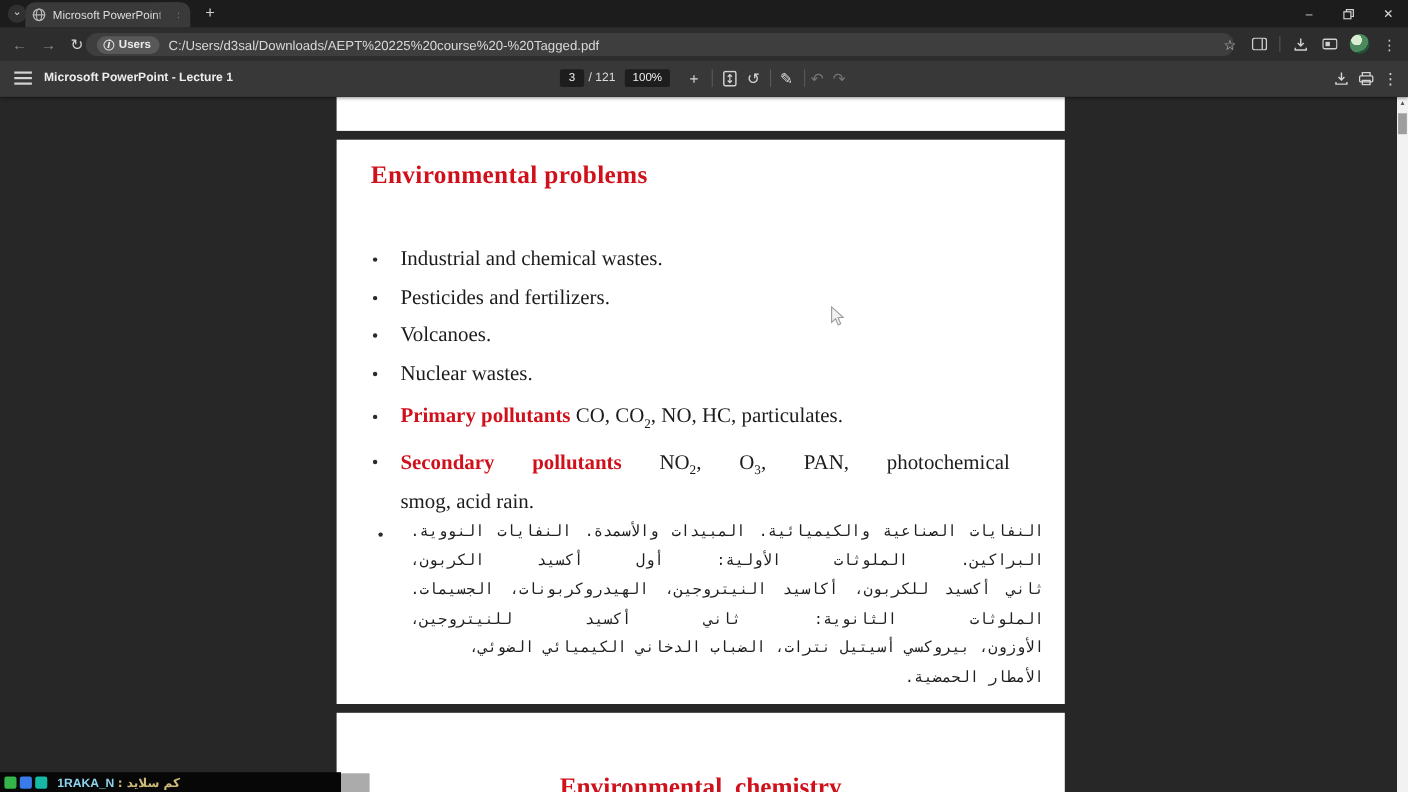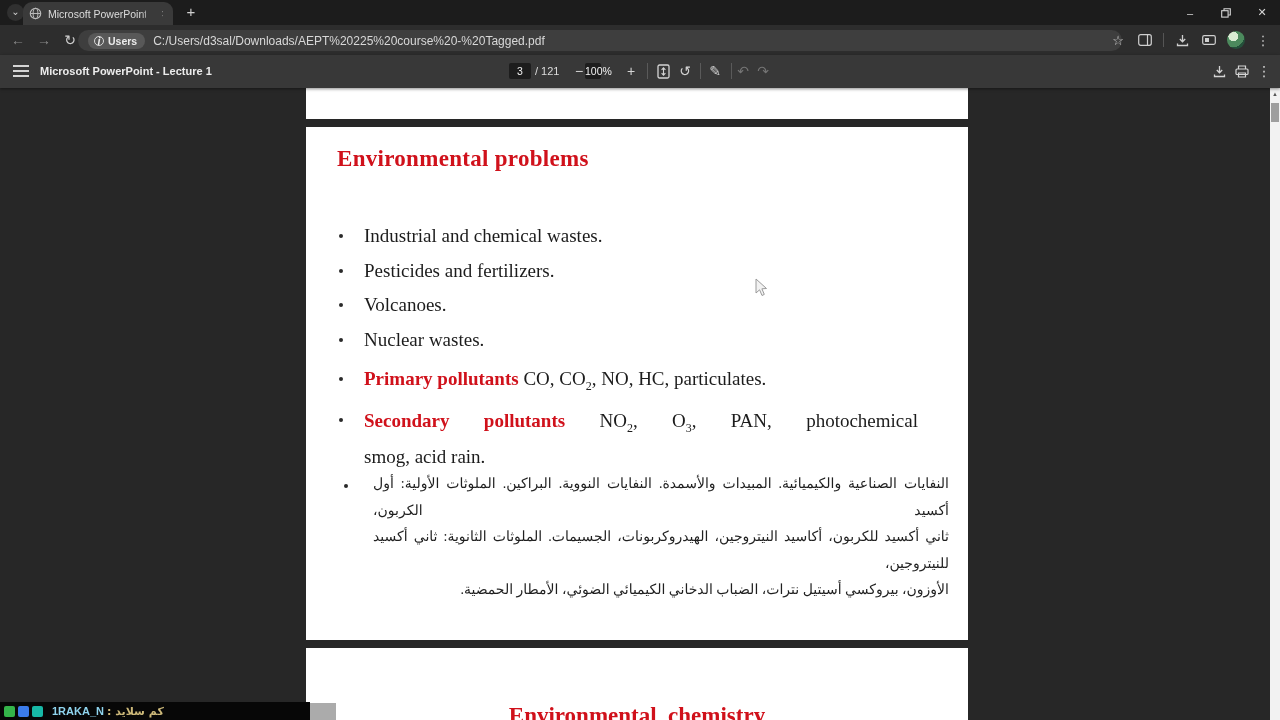--- a/index.html
+++ b/index.html
@@ -69,21 +69,21 @@
   .bullet-list li{ position:relative; height:34.5px; line-height:34.5px; padding-left:27px;
                    font-family:"Liberation Serif","DejaVu Serif",serif; font-size:19px; color:#1c1c1c; }
   .dot{ position:absolute; width:4px; height:4px; border-radius:50%; background:#2a2a2a; }
   .bullet-list li .dot{ left:2px; top:15px; }
   .para{ position:absolute; left:58px; width:554px; font-family:"Liberation Serif","DejaVu Serif",serif;
          font-size:19px; line-height:27px; color:#1c1c1c; }
   .just{ text-align:justify; text-align-last:justify; }
   .para sub{ font-size:12px; }
   .t-red{ color:var(--red); font-weight:bold; }
   .arabic{ position:absolute; left:67px; width:576px; top:344px; direction:rtl;
-           font-family:Liberation Serif, serif; font-size:14px; line-height:26.5px; color:#1f1f1f; }
+           font-family:Liberation Mono, monospace; font-size:14px; line-height:26.5px; color:#1f1f1f; }
   .ar-line{ text-align:justify; text-align-last:justify; }
   .ar-last{ text-align:right; text-align-last:right; }
   .next-title{ position:absolute; left:0; right:0; top:55px; text-align:center; white-space:pre;
                font-family:"Liberation Serif","DejaVu Serif",serif; font-weight:bold; font-size:23px;
                color:var(--red); }
   .gray-sq{ position:absolute; left:0; top:55px; width:30px; height:25px; background:#ababab; }
 
   
   .sbar{ position:absolute; left:1270px; top:0; width:10px; height:632px; background:#f2f2f2; }
   .sbar .up{ position:absolute; left:0; top:0; width:10px; height:12px; color:#555; font-size:6px;
@@ -178,21 +178,21 @@
     <div class="hamb">
         <i></i>
         <i></i>
         <i></i>
       </div>
     <div class="pdftitle">Microsoft PowerPoint - Lecture 1</div>
 
     <div class="pbox" style="left:509px; width:22px;">3</div>
     <div class="ptotal">/ 121</div>
     <div class="tbic" style="left:569px;">−</div>
-    <div class="pbox" style="left:568px; width:16px;margin-left:17px;">100%</div>
+    <div class="pbox" style="left:568px; width:41px;">100%</div>
     <div class="tbic" style="left:621px;">+</div>
     <div class="tdiv" style="left:647px;"></div>
     <div class="tbic" style="left:653px;">
       <svg width="13" height="15" viewBox="0 0 13 15">
         <rect x="1" y="1" width="11" height="13" rx="1.5" fill="none" stroke="#d4d4d4" stroke-width="1.3"></rect>
         <path d="M6.5 4 V11 M4.6 5.8 L6.5 3.9 L8.4 5.8 M4.6 9.2 L6.5 11.1 L8.4 9.2" fill="none" stroke="#d4d4d4" stroke-width="1.1"></path>
       </svg>
     </div>
     <div class="tbic" style="left:675px;">↺</div>
     <div class="tdiv" style="left:700px;"></div>

